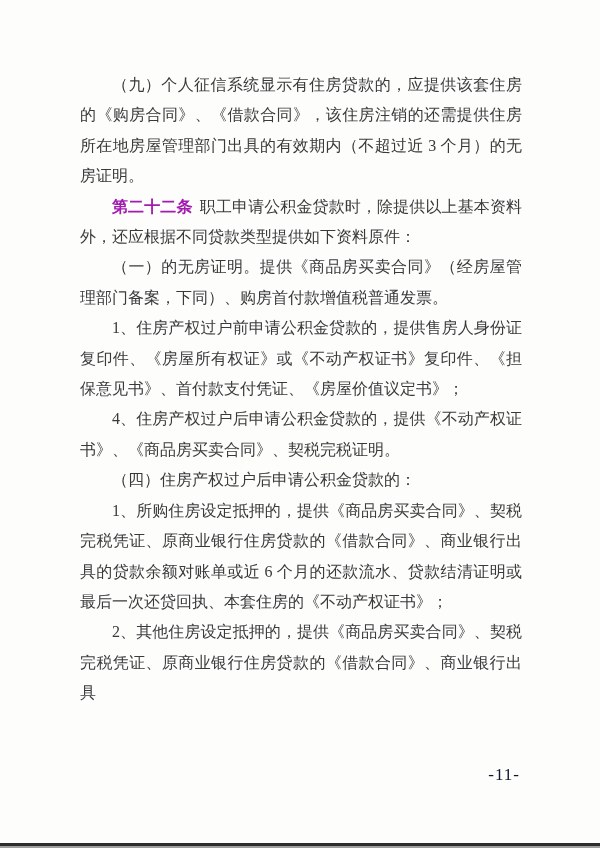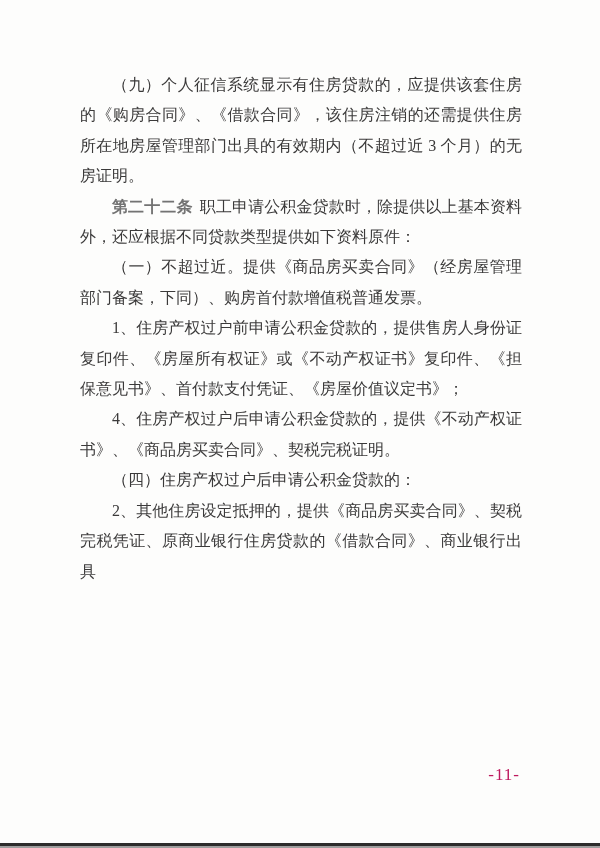--- a/index.html
+++ b/index.html
@@ -32,27 +32,27 @@
   .para {
     margin: 0;
     padding: 0;
     text-indent: 2em;
   }
   .lead {
     font-weight: 700;
   }
   .lead:not(:empty) {
     margin-right: 0.45em;
-    color: #737373;
+    color: #a21caf;
   }
   .page-number {
     position: absolute;
     top: 764px;
     right: 80px;
-    color: #be185d;
+    color: #0f172a;
     font-size: 17px;
     line-height: 22px;
     letter-spacing: 1px;
   }
   .bottom-edge {
     position: absolute;
     left: 0;
     bottom: 0;
     width: 600px;
     height: 6px;
@@ -64,21 +64,22 @@
     );
   }
 </style>
 </head>
 <body>
 
 <div class="page">
   <div class="content">
     <p class="para"><span class="lead"></span><span>（九）个人征信系统显示有住房贷款的，应提供该套住房的《购房合同》、《借款合同》，该住房注销的还需提供住房所在地房屋管理部门出具的有效期内（不超过近 3 个月）的无房证明。</span></p>
     <p class="para"><span class="lead">第二十二条</span><span>职工申请公积金贷款时，除提供以上基本资料外，还应根据不同贷款类型提供如下资料原件：</span></p>
-    <p class="para"><span class="lead"></span><span>（一）不超过近。提供《商品房买卖合同》（经房屋管理部门备案，下同）、购房首付款增值税普通发票。</span></p>
+    <p class="para"><span class="lead"></span><span>（一）的无房证明。提供《商品房买卖合同》（经房屋管理部门备案，下同）、购房首付款增值税普通发票。</span></p>
     <p class="para"><span class="lead"></span><span>1、住房产权过户前申请公积金贷款的，提供售房人身份证复印件、《房屋所有权证》或《不动产权证书》复印件、《担保意见书》、首付款支付凭证、《房屋价值议定书》；</span></p>
     <p class="para"><span class="lead"></span><span>4、住房产权过户后申请公积金贷款的，提供《不动产权证书》、《商品房买卖合同》、契税完税证明。</span></p>
     <p class="para"><span class="lead"></span><span>（四）住房产权过户后申请公积金贷款的：</span></p>
+    <p class="para"><span class="lead"></span><span>1、所购住房设定抵押的，提供《商品房买卖合同》、契税完税凭证、原商业银行住房贷款的《借款合同》、商业银行出具的贷款余额对账单或近 6 个月的还款流水、贷款结清证明或最后一次还贷回执、本套住房的《不动产权证书》；</span></p>
     <p class="para"><span class="lead"></span><span>2、其他住房设定抵押的，提供《商品房买卖合同》、契税完税凭证、原商业银行住房贷款的《借款合同》、商业银行出具</span></p>
   </div>
   <div class="page-number">-11-</div>
   <div class="bottom-edge"></div>
 </div>
 
 </body></html>

